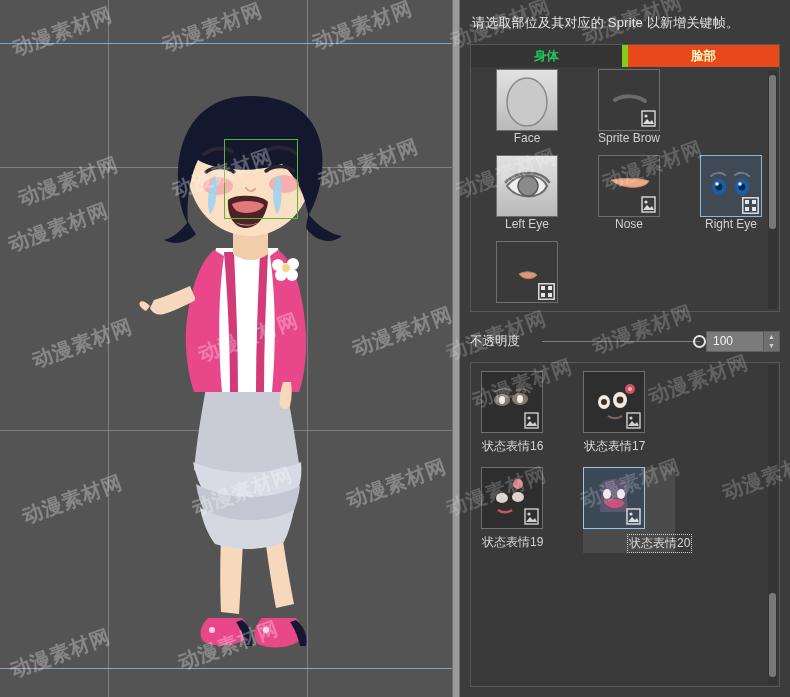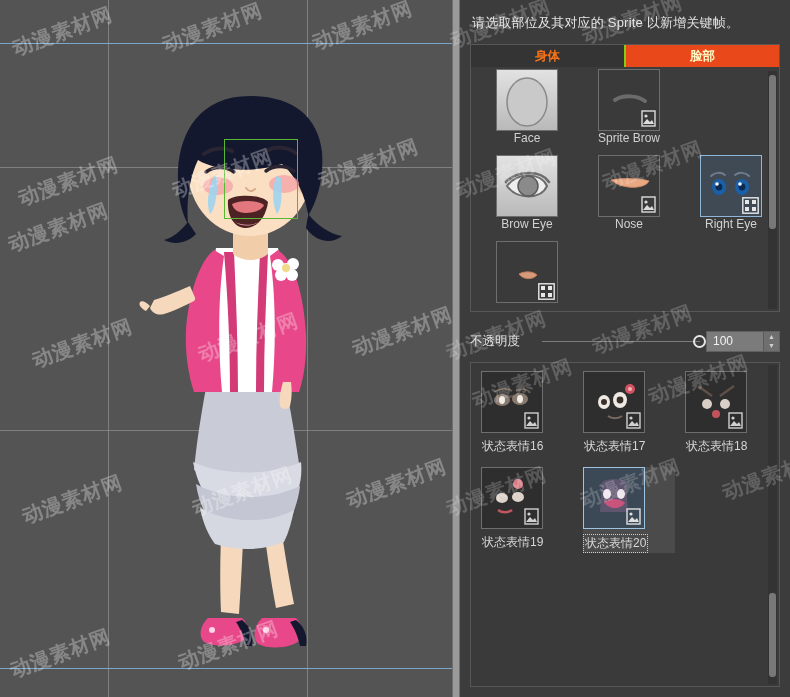--- a/index.html
+++ b/index.html
@@ -53,22 +53,22 @@
   
   #part-box {
     position: absolute; left: 10px; top: 44px;
     width: 310px; height: 268px;
     border: 1px solid #575757;
     background: #3c3c3c;
   }
   #tabs { display: flex; width: 100%; height: 22px; }
   .tab {
     flex: 1; display: flex; align-items: center; justify-content: center;
-    font-size: 12.5px; font-weight: bold; color: #f97316;
-    background: #343434; border-right: 2px solid #84cc16;
+    font-size: 12.5px; font-weight: bold; color: #22c55e;
+    background: #343434; border-right: 6px solid #84cc16;
     cursor: pointer;
   }
   .tab.active { background: #e8481a; color: #fef9c3; border-right: none; }
 
   .part-grid {
     position: relative;
     padding: 2px 0 0 0;
     height: 244px;
     overflow: hidden;
   }
@@ -144,21 +144,21 @@
   .sprite-cell {
     width: 92px; margin-left: 10px;
     display: flex; flex-direction: column; align-items: flex-start;
     cursor: pointer;
   }
   .sprite-cell.selected { background: #4b4b4b; }
   .sprite-cell .sname {
     font-size: 12px; color: #d6d6d6; margin-top: 5px; white-space: nowrap;
     padding: 0 1px;
   }
-  .sprite-cell.selected .sname { border: 1px dotted #cfcfcf; }
+  .sprite-cell.selected .sname { border: 1px dotted #cfcfcf; margin-left: 44px; }
   .sthumb {
     width: 62px; height: 62px;
     border: 1px solid #6e6e6e;
     background: #2e2e2e;
     position: relative; overflow: hidden;
   }
   .sthumb.sel { border-color: #9ec3e0; background: #3b4855; }
   .sthumb.checker {
     background-color: #ffffff;
     background-image:
@@ -338,21 +338,21 @@
 
         <div class="part-row" style="margin-top:10px">
           <div class="part-cell">
             <div class="thumb light">
               <svg class="art" width="60" height="60" viewBox="0 0 60 60">
                 <path d="M10 30 C20 16 44 16 50 30 C44 44 20 44 10 30 Z" fill="#eeeeee" stroke="#6d6d6d" stroke-width="2"></path>
                 <circle cx="31" cy="30" r="10" fill="#8a8a8a" stroke="#5a5a5a" stroke-width="1.5"></circle>
                 <path d="M9 26 C20 14 44 14 52 26" stroke="#6d6d6d" stroke-width="2.6" fill="none" stroke-linecap="round"></path>
               </svg>
             </div>
-            <div class="pname">Brow Eye</div>
+            <div class="pname">Left Eye</div>
           </div>
           <div class="part-cell">
             <div class="thumb">
               <svg class="art" width="60" height="60" viewBox="0 0 60 60">
                 <path d="M12 24 C24 22 40 22 50 25 C46 33 24 34 12 24 Z" fill="#eaa883" stroke="#d08f6c" stroke-width="1"></path>
               </svg>
               <svg class="brokenimg" viewBox="0 0 16 18">
                 <rect x="1" y="1" width="13" height="15" fill="none" stroke="#dcdcdc" stroke-width="1.4"></rect>
                 <circle cx="5" cy="6" r="1.6" fill="#dcdcdc"></circle>
                 <path d="M2 14 L6 9 L9 12 L11 10 L13 14 Z" fill="#dcdcdc"></path>
@@ -461,37 +461,20 @@
             </svg>
             <svg class="brokenimg" viewBox="0 0 16 18">
               <rect x="1" y="1" width="13" height="15" fill="none" stroke="#d0d0d0" stroke-width="1.4"></rect>
               <circle cx="5" cy="6" r="1.6" fill="#d0d0d0"></circle>
               <path d="M2 14 L6 9 L9 12 L11 10 L13 14 Z" fill="#d0d0d0"></path>
             </svg>
           </div>
           <div class="sname">状态表情17</div>
         </div>
 
-        <div class="sprite-cell">
-          <div class="sthumb">
-            <svg class="art" width="60" height="60" viewBox="0 0 60 60" style="position:absolute;left:0;top:0">
-              <path d="M12 14 L26 24" stroke="#5e5048" stroke-width="2.5"></path>
-              <path d="M48 14 L34 24" stroke="#5e5048" stroke-width="2.5"></path>
-              <ellipse cx="21" cy="32" rx="5" ry="5" fill="#d9cfc6"></ellipse>
-              <ellipse cx="39" cy="32" rx="5" ry="5" fill="#d9cfc6"></ellipse>
-              <circle cx="30" cy="42" r="4" fill="#c4525c"></circle>
-            </svg>
-            <svg class="brokenimg" viewBox="0 0 16 18">
-              <rect x="1" y="1" width="13" height="15" fill="none" stroke="#d0d0d0" stroke-width="1.4"></rect>
-              <circle cx="5" cy="6" r="1.6" fill="#d0d0d0"></circle>
-              <path d="M2 14 L6 9 L9 12 L11 10 L13 14 Z" fill="#d0d0d0"></path>
-            </svg>
-          </div>
-          <div class="sname">状态表情18</div>
-        </div>
       </div>
 
       <div class="sprite-row" style="padding-top:12px">
         <div class="sprite-cell">
           <div class="sthumb">
             <svg class="art" width="60" height="60" viewBox="0 0 60 60" style="position:absolute;left:0;top:0">
               <circle cx="36" cy="16" r="5" fill="#d97b84"></circle>
               <ellipse cx="20" cy="30" rx="6" ry="5" fill="#ddd3ca"></ellipse>
               <ellipse cx="36" cy="29" rx="6" ry="5" fill="#ddd3ca"></ellipse>
               <path d="M16 42 C20 45 26 45 30 42" stroke="#c0565f" stroke-width="2.5" fill="none"></path>

